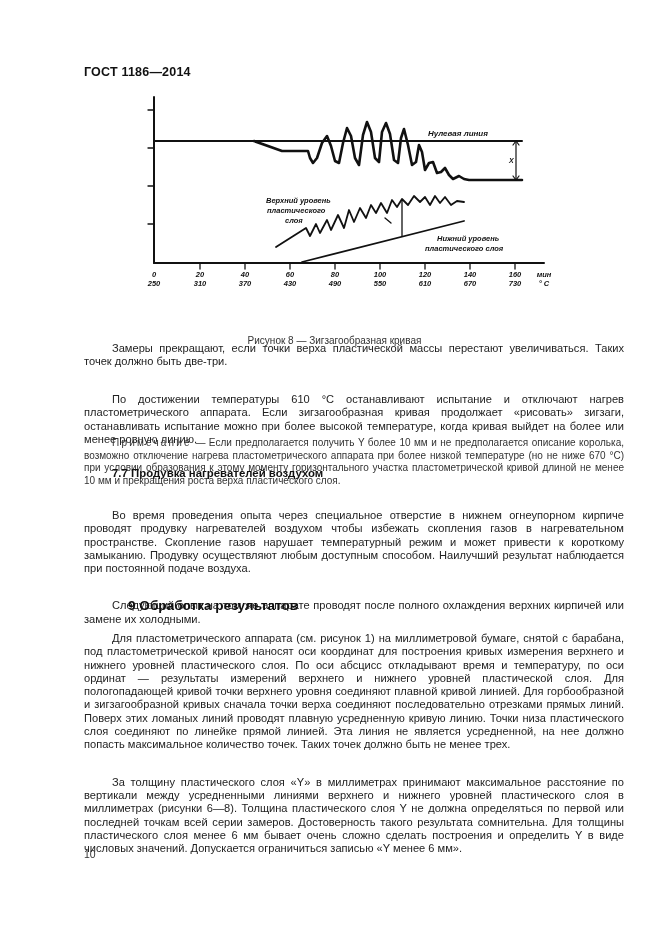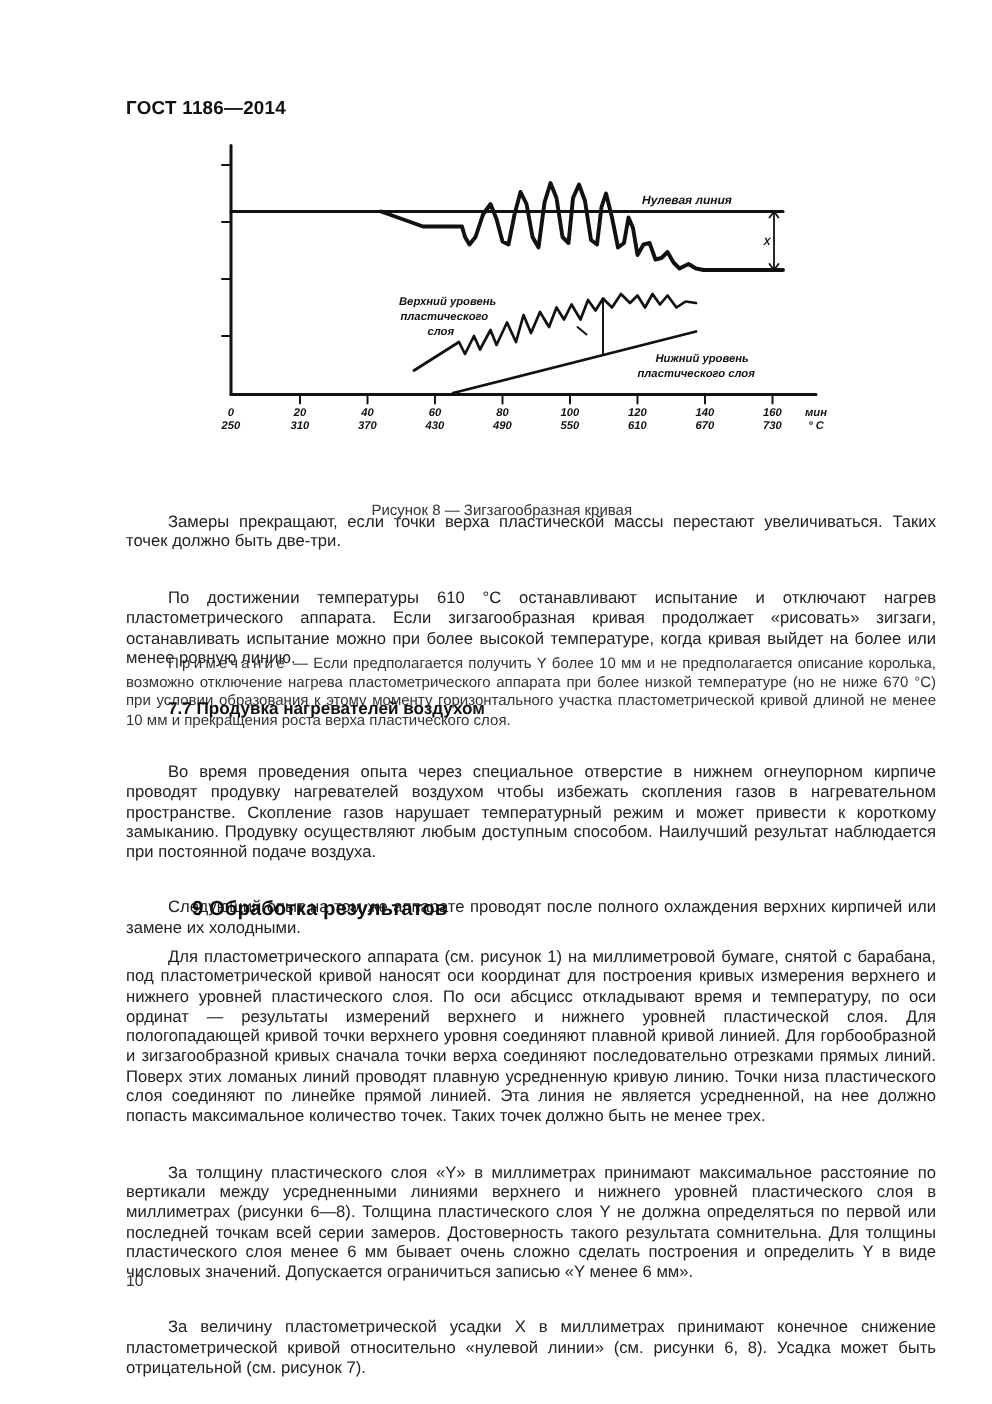--- a/index.html
+++ b/index.html
@@ -120,17 +120,16 @@
     <p class="p indent">Следующий опыт на том же аппарате проводят после полного охлаждения верхних кирпичей или замене их холодными.</p>
   </div>
 
   <div class="body" style="top:583px;">
     <p class="h9">9  Обработка результатов</p>
   </div>
 
   <div class="body" style="top:608px;">
     <p class="p indent">Для пластометрического аппарата (см. рисунок 1) на миллиметровой бумаге, снятой с барабана, под пластометрической кривой наносят оси координат для построения кривых измерения верхнего и нижнего уровней пластического слоя. По оси абсцисс откладывают время и температуру, по оси ординат — результаты измерений верхнего и нижнего уровней пластической слоя. Для пологопадающей кривой точки верхнего уровня соединяют плавной кривой линией. Для горбообразной и зигзагообразной кривых сначала точки верха соединяют последовательно отрезками прямых линий. Поверх этих ломаных линий проводят плавную усредненную кривую линию. Точки низа пластического слоя соединяют по линейке прямой линией. Эта линия не является усредненной, на нее должно попасть максимальное количество точек. Таких точек должно быть не менее трех.</p>
     <p class="p indent">За толщину пластического слоя «Y» в миллиметрах принимают максимальное расстояние по вертикали между усредненными линиями верхнего и нижнего уровней пластического слоя в миллиметрах (рисунки 6—8). Толщина пластического слоя Y не должна определяться по первой или последней точкам всей серии замеров. Достоверность такого результата сомнительна. Для толщины пластического слоя менее 6 мм бывает очень сложно сделать построения и определить Y в виде числовых значений. Допускается ограничиться записью «Y менее 6 мм».</p>
-    <p class="p indent">За величину пластометрической усадки X в миллиметрах принимают конечное снижение пластометрической кривой относительно «нулевой линии» (см. рисунки 6, 8). Усадка может быть отрицательной (см. рисунок 7).</p>
   </div>
 
   <div class="pagenum">10</div>
 </div>
 
 </body></html>

